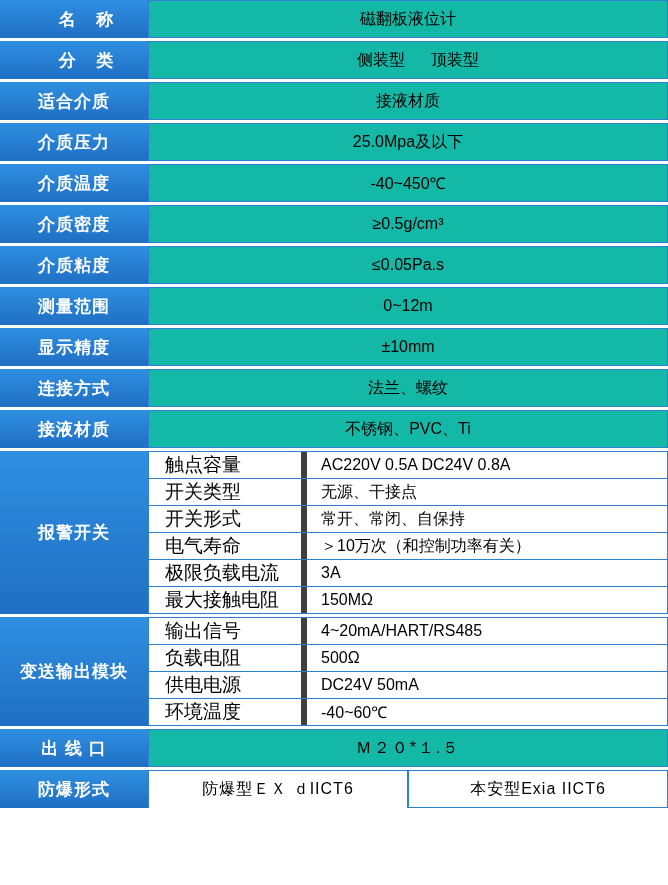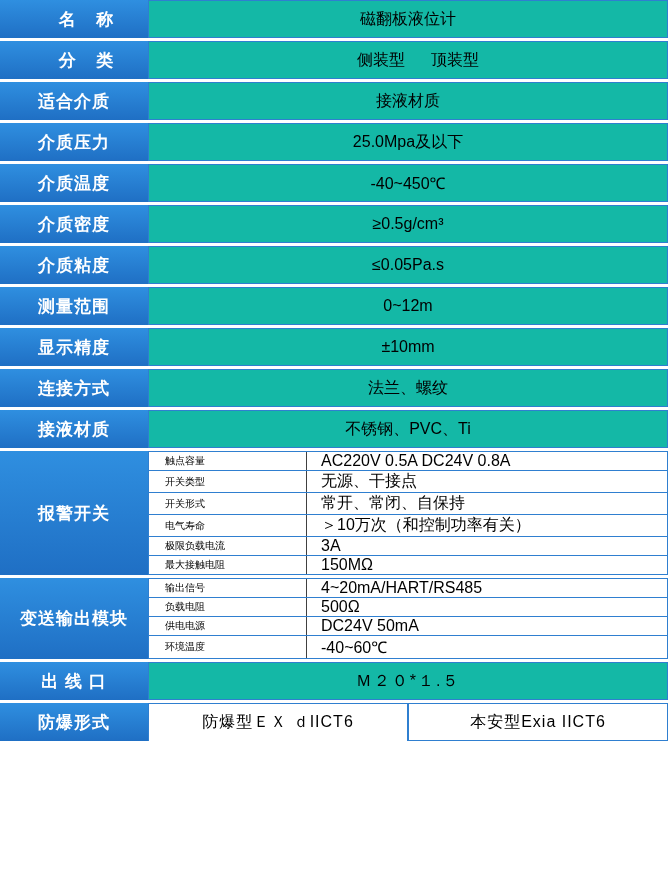--- a/index.html
+++ b/index.html
@@ -85,23 +85,23 @@
   }
   .sub-row:last-child {
     border-bottom: 1px solid #2f7fd0;
   }
   .sub-label {
     width: 158px;
     min-width: 158px;
     display: flex;
     align-items: center;
     padding-left: 16px;
-    font-size: 10px;
-    box-sizing: border-box;
-    border-right: 1px solid #404040;
+    font-size: 19px;
+    box-sizing: border-box;
+    border-right: 6px solid #404040;
   }
   .sub-value {
     flex: 1;
     display: flex;
     align-items: center;
     padding-left: 14px;
     font-size: 16px;
     box-sizing: border-box;
   }
   .sub-row.h { height: 38px; }

